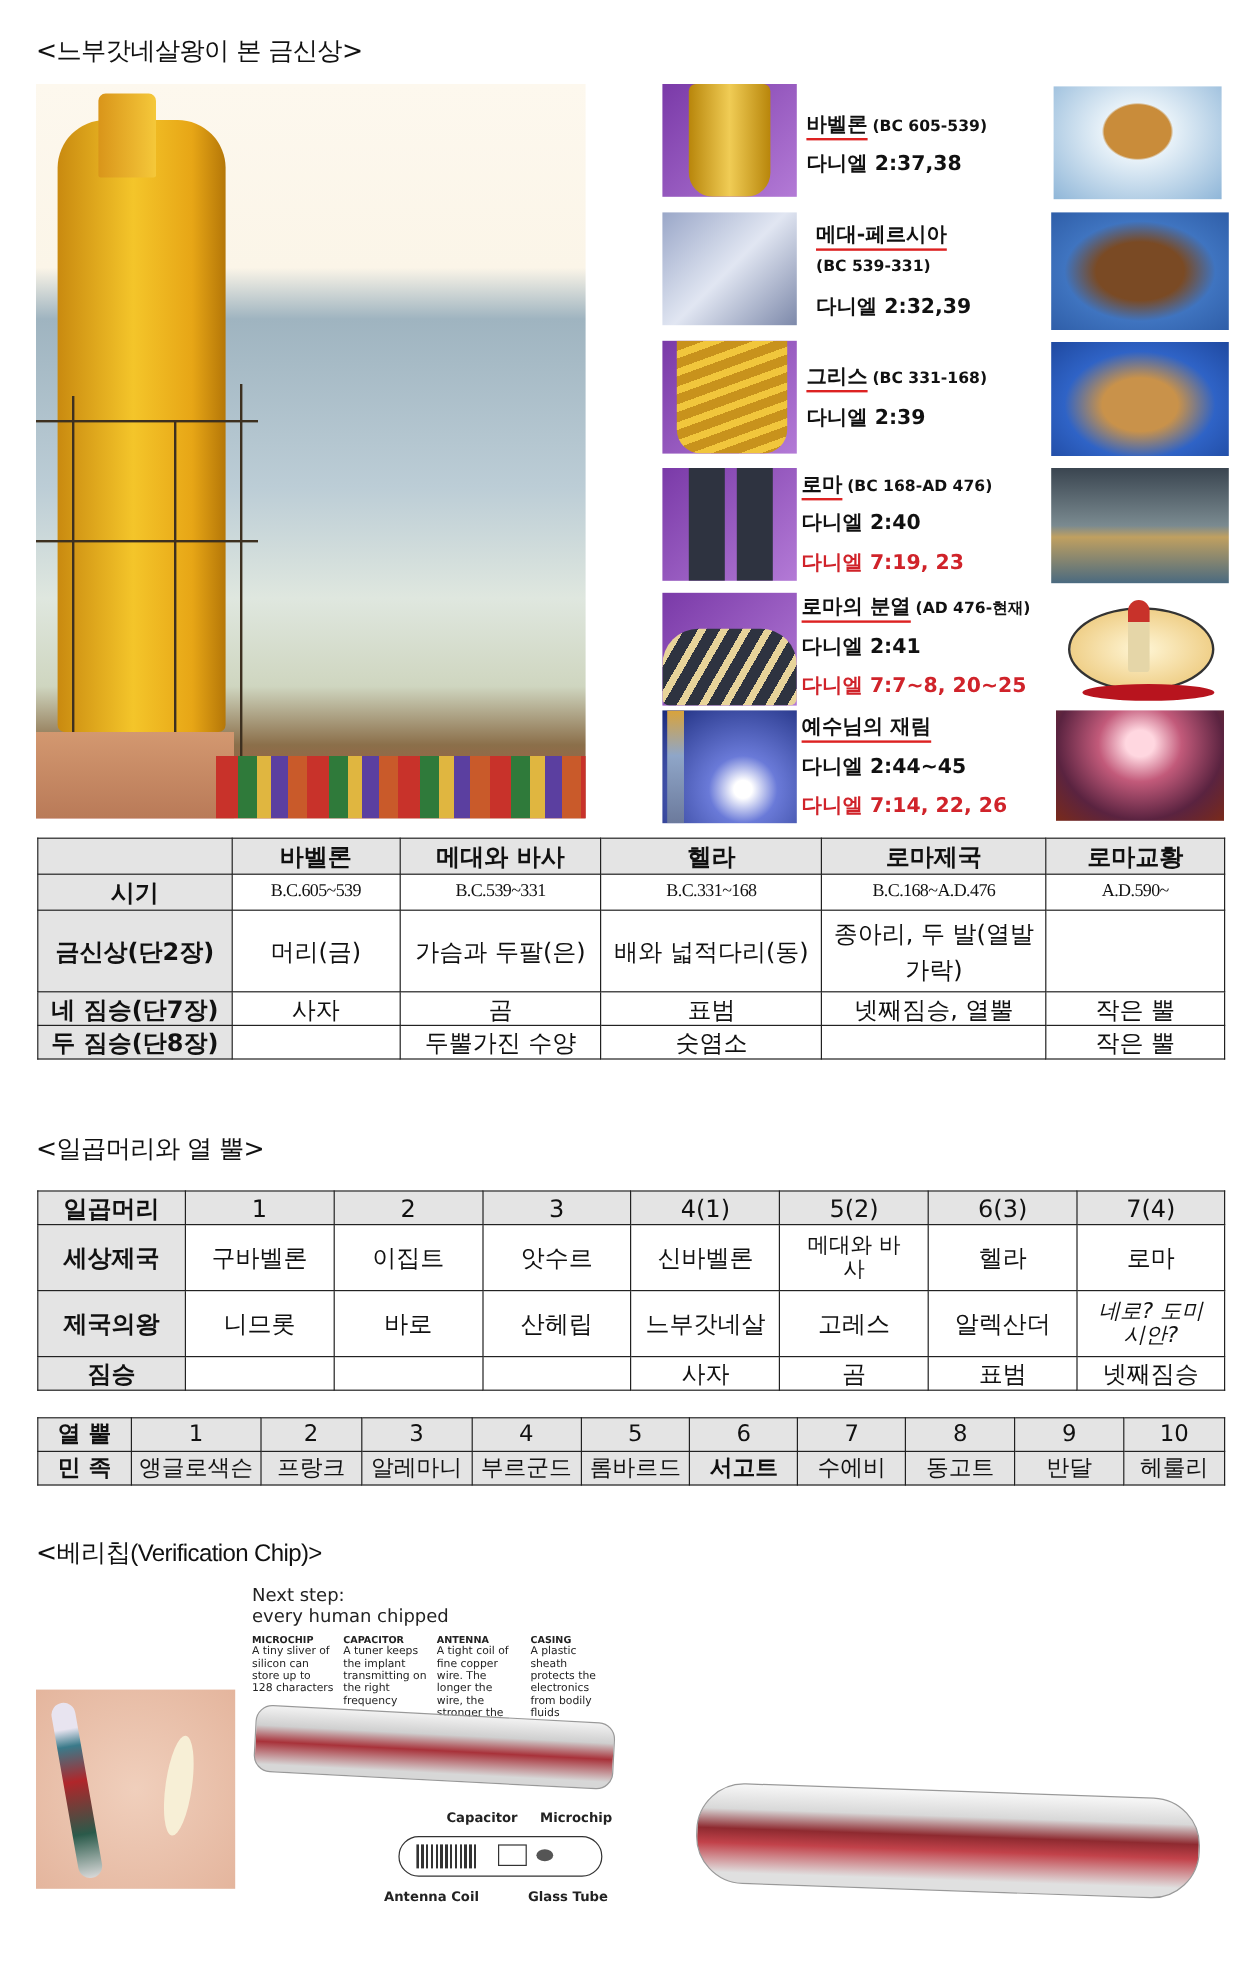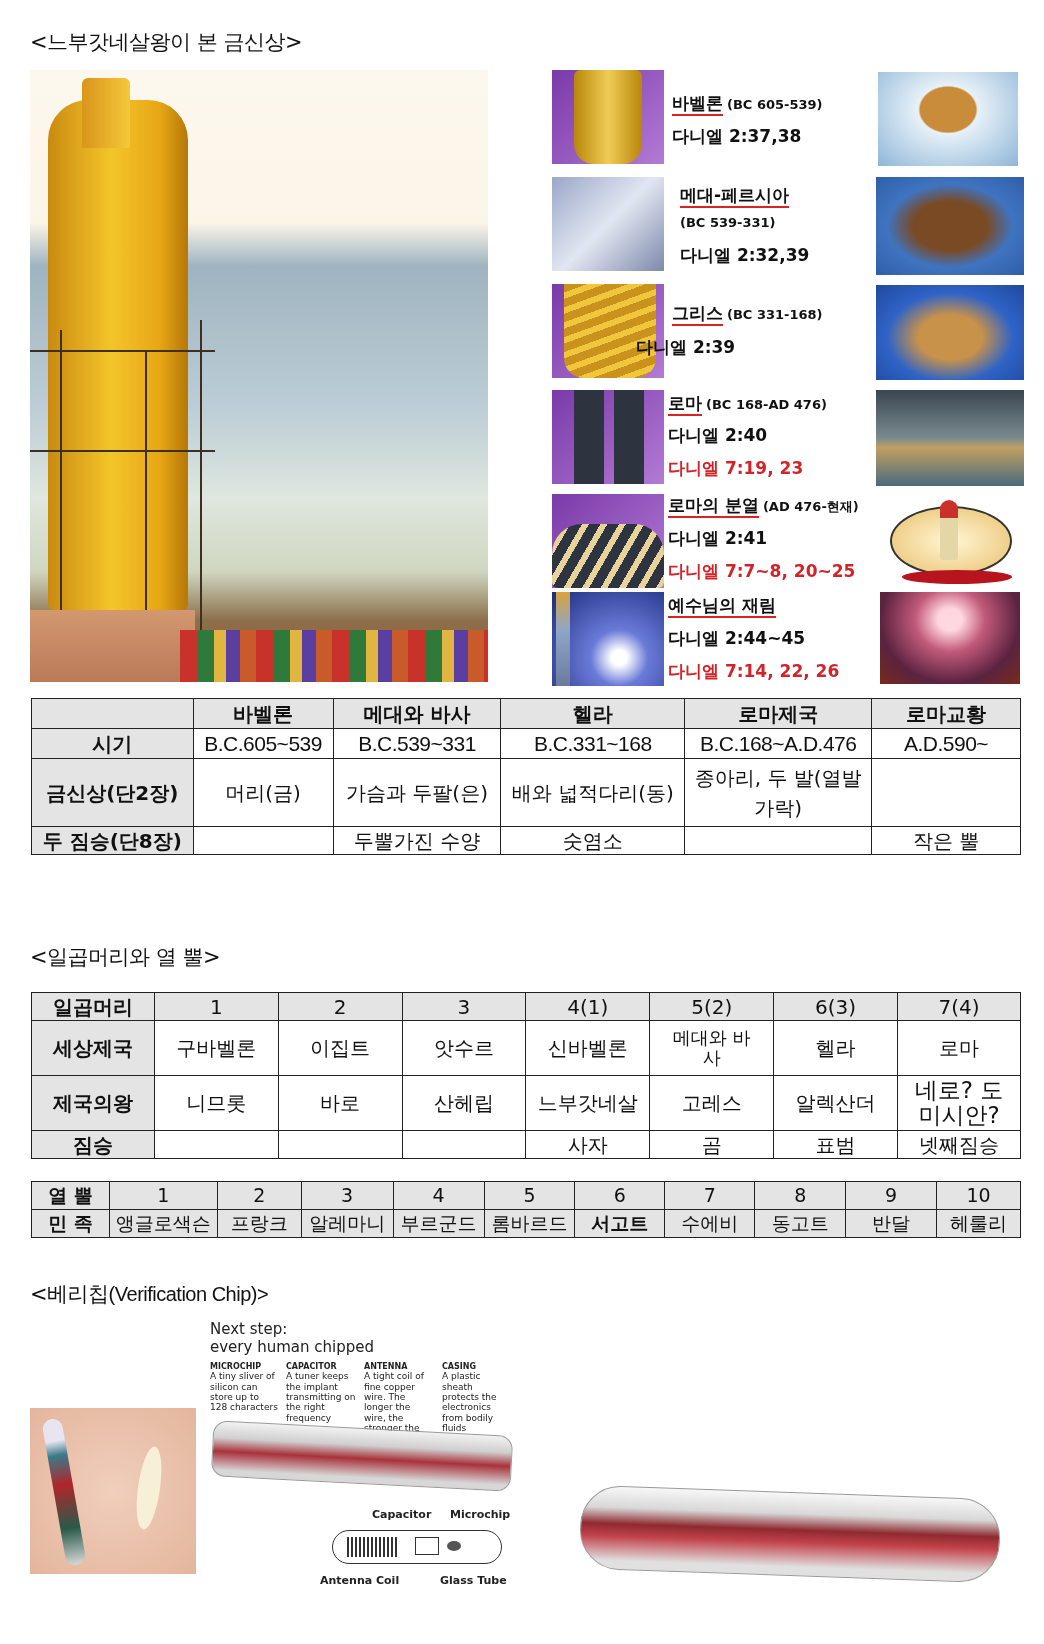--- a/index.html
+++ b/index.html
@@ -19,21 +19,21 @@
   .era-title { font-size: 17px; font-weight: bold; }
   .era-title .name { border-bottom: 2px solid #d22; padding-bottom: 1px; }
   .era-title .date { font-size: 13px; margin-left: 4px; }
   .era-ref { font-size: 17px; font-weight: bold; }
   .era-ref.red { color: #d0232a; }
   .beast-img { width: 140px; height: 94px; }
   
   table { border-collapse: collapse; position: absolute; }
   td { border: 1.5px solid #222; text-align: center; vertical-align: middle; font-size: 20px; line-height: 1.1; padding: 0 2px; }
   td.hd { background: #e4e4e4; font-weight: bold; }
-  td.serif { font-family: Liberation Sans, sans-serif; font-size: 21px; letter-spacing: -0.5px; }
+  td.serif { font-family: Liberation Serif, serif; font-size: 15px; letter-spacing: -0.5px; }
   .t3 td { font-size: 19px; }
   
   .chip-hand { left: 30px; top: 1408px; width: 166px; height: 166px; background: radial-gradient(ellipse at 50% 50%,#f0cfbc,#e4b59d); }
   .chip-glass { position: absolute; border-radius: 14px; background: linear-gradient(180deg,#f2f2f2,#cfcfcf 30%,#a8323a 55%,#d7d7d7 90%); border: 1px solid #999; }
   .chip-diagram-text { font-size: 9px; color: #222; line-height: 1.15; }
   .chip-diagram-text b { display: block; font-size: 8px; }
   .diag-label { font-size: 11px; font-weight: bold; color: #222; }
 </style>
 </head>
 <body>
@@ -64,21 +64,21 @@
   <div class="abs era-img" style="left:552px; top:177px; background:linear-gradient(135deg,#9aa7c8,#e1e6f2,#7d89aa);"></div>
   <div class="abs era-title" style="left:680px; top:184px;"><span class="name">메대-페르시아</span></div>
   <div class="abs" style="left:680px; top:215px; font-size:13px; font-weight:bold;">(BC 539-331)</div>
   <div class="abs era-ref" style="left:680px; top:244px;">다니엘 2:32,39</div>
   <div class="abs beast-img" style="left:876px; top:177px; width:148px; height:98px; background:radial-gradient(ellipse at 50% 50%,#7a4a24 0 35%,#3f74c0 60%,#2f5ea8 100%);"></div>
 
   <div class="abs era-img" style="left:552px; top:284px; background:linear-gradient(135deg,#7a3aa8,#b37ad6);">
     <div class="inner" style="left:12px; top:0; width:92px; height:94px; background:repeating-linear-gradient(160deg,#c8921c 0 8px,#f1c63c 8px 14px); border-radius:0 0 20px 20px;"></div>
   </div>
   <div class="abs era-title" style="left:672px; top:302px;"><span class="name">그리스</span><span class="date">(BC 331-168)</span></div>
-  <div class="abs era-ref" style="left:636px; top:336px;">다니엘 2:39</div>
+  <div class="abs era-ref" style="left:672px; top:336px;">다니엘 2:39</div>
   <div class="abs beast-img" style="left:876px; top:285px; width:148px; height:95px; background:radial-gradient(ellipse at 50% 55%,#c9924a 0 30%,#2f63c6 60%,#1f49a0 100%);"></div>
 
   <div class="abs era-img" style="left:552px; top:390px; background:linear-gradient(135deg,#7a3aa8,#b37ad6);">
     <div class="inner" style="left:22px; top:0; width:30px; height:94px; background:#2e3340;"></div>
     <div class="inner" style="left:62px; top:0; width:30px; height:94px; background:#2e3340;"></div>
   </div>
   <div class="abs era-title" style="left:668px; top:392px;"><span class="name">로마</span><span class="date">(BC 168-AD 476)</span></div>
   <div class="abs era-ref" style="left:668px; top:424px;">다니엘 2:40</div>
   <div class="abs era-ref red" style="left:668px; top:457px;">다니엘 7:19, 23</div>
   <div class="abs beast-img" style="left:876px; top:390px; width:148px; height:96px; background:linear-gradient(180deg,#3a4550,#7a8a90 50%,#c0a060 60%,#4a6a80 100%);"></div>
@@ -132,20 +132,28 @@
   </tr>
   <tr style="height:68px;padding-left:36px;">
     <td class="hd">금신상(단2장)</td>
     <td>머리(금)</td>
     <td>가슴과 두팔(은)</td>
     <td>배와 넓적다리(동)</td>
     <td style="line-height:1.5;">종아리, 두 발(열발가락)</td>
     <td></td>
   </tr>
   <tr style="height:28px;">
+    <td class="hd">네 짐승(단7장)</td>
+    <td>사자</td>
+    <td>곰</td>
+    <td>표범</td>
+    <td>넷째짐승, 열뿔</td>
+    <td>작은 뿔</td>
+  </tr>
+  <tr style="height:28px;">
     <td class="hd">두 짐승(단8장)</td>
     <td></td>
     <td>두뿔가진 수양</td>
     <td>숫염소</td>
     <td></td>
     <td>작은 뿔</td>
   </tr>
 </tbody>
   </table>
 
@@ -184,21 +192,21 @@
     <td>로마</td>
   </tr>
   <tr style="height:55px;">
     <td class="hd">제국의왕</td>
     <td>니므롯</td>
     <td>바로</td>
     <td>산헤립</td>
     <td>느부갓네살</td>
     <td>고레스</td>
     <td>알렉산더</td>
-    <td style="padding:0 14px; font-size:23px;">네로? 도미시안?</td>
+    <td style="padding:0 14px; font-size:18px;font-style:italic;">네로? 도미시안?</td>
   </tr>
   <tr style="height:28px;">
     <td class="hd">짐승</td>
     <td></td>
     <td></td>
     <td></td>
     <td>사자</td>
     <td>곰</td>
     <td>표범</td>
     <td>넷째짐승</td>

